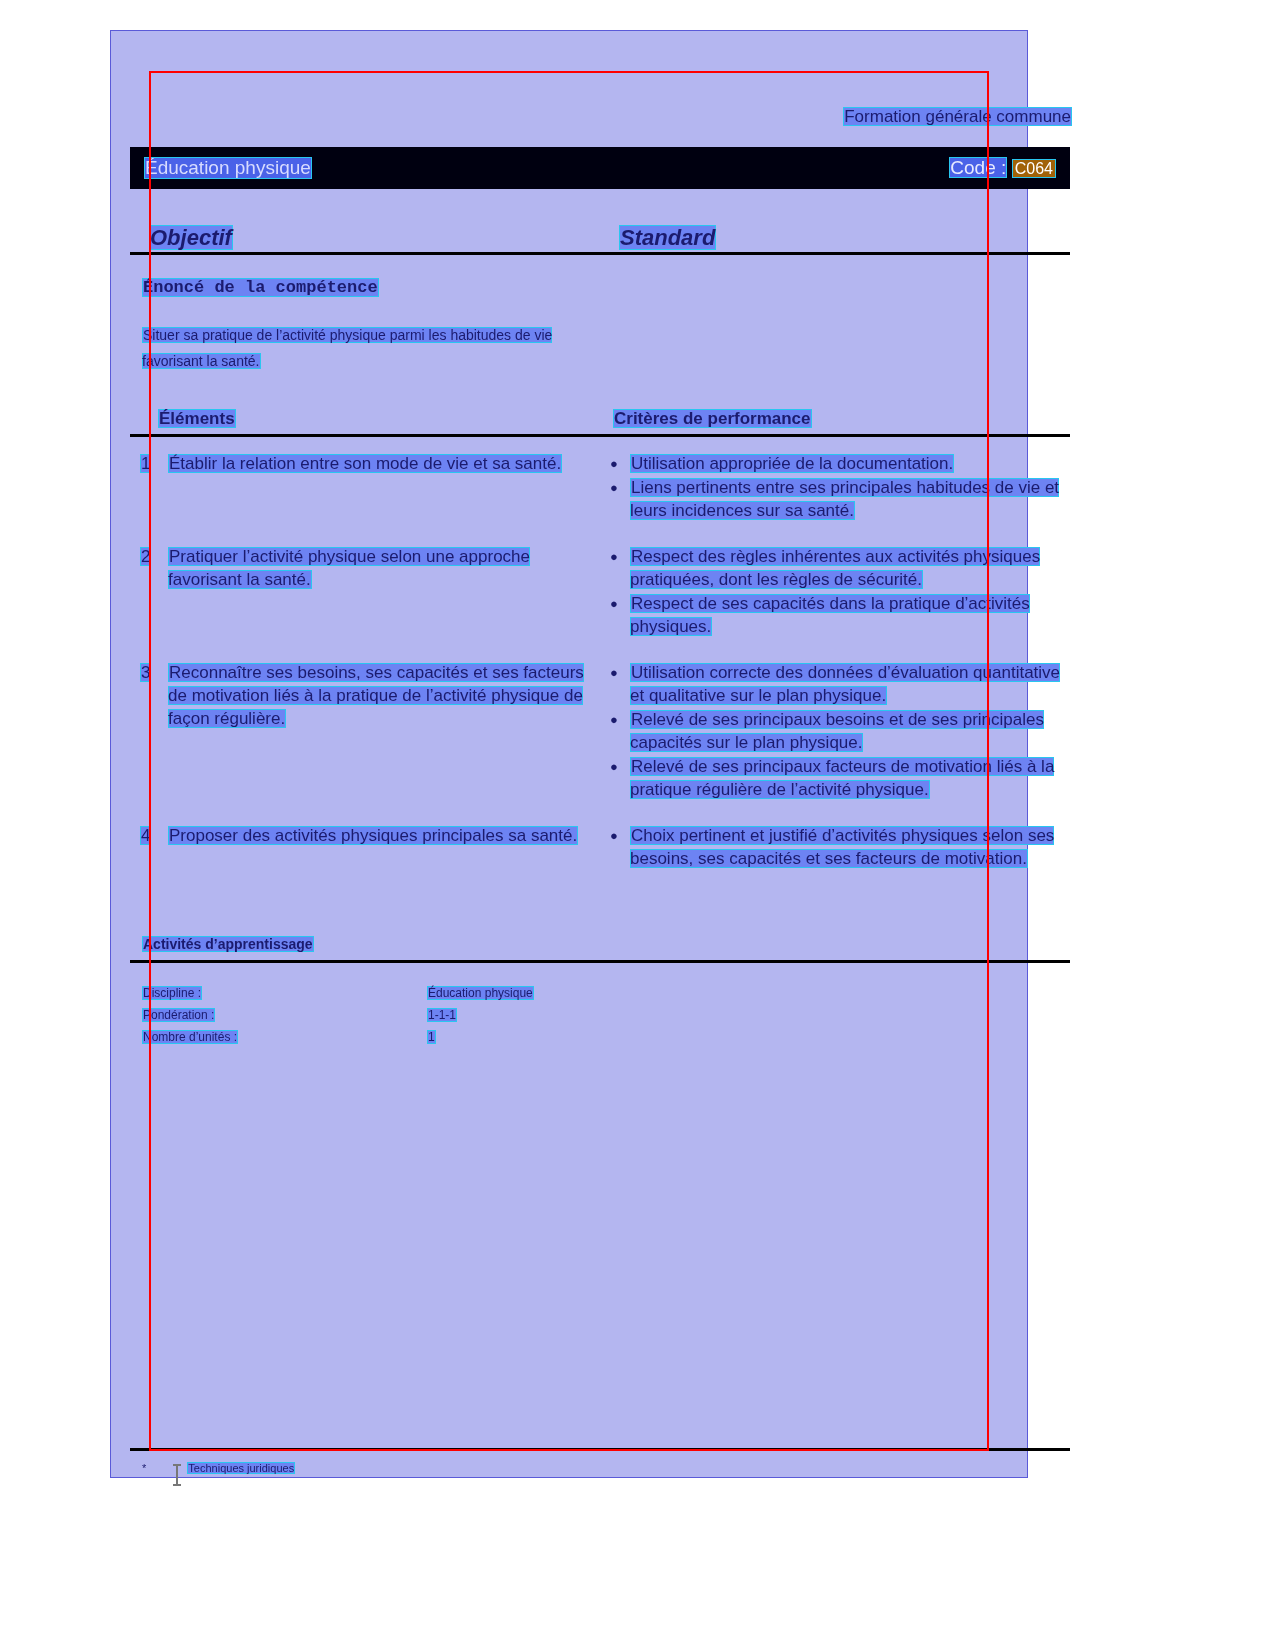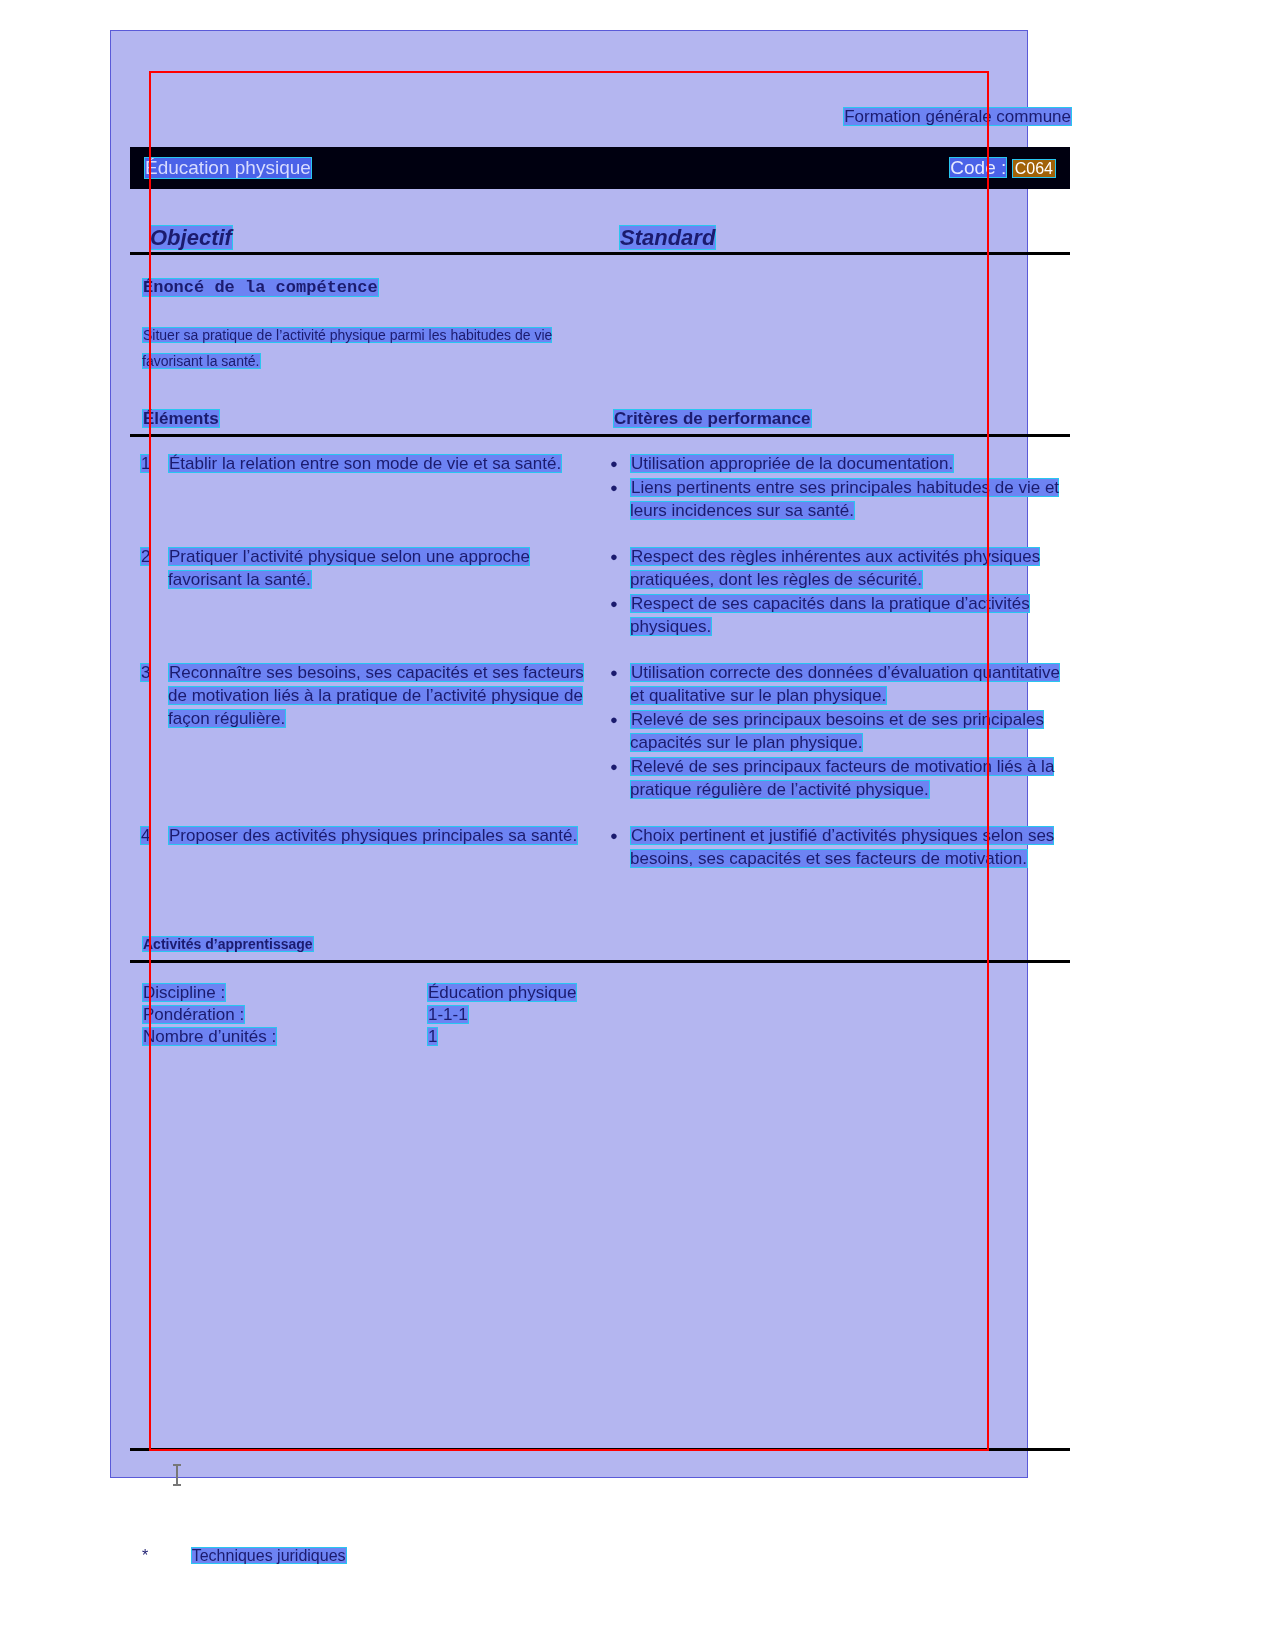--- a/index.html
+++ b/index.html
@@ -184,33 +184,33 @@
     top: 936px;
     font-weight: bold;
     font-size: 14px;
     color: #1b1b6e;
   }
 
   .meta {
     position: absolute;
     left: 142px;
     top: 982px;
-    font-size: 17px;
+    font-size: 12px;
     color: #1b1b6e;
     line-height: 22px;
   }
   .meta-row { display: flex; }
   .meta-label { width: 285px; flex: 0 0 285px; }
   .meta-value { flex: 1 1 auto; }
 
   .footnote {
     position: absolute;
     left: 142px;
-    top: 1547px;
-    font-size: 16px;
+    top: 1462px;
+    font-size: 11px;
     color: #1b1b6e;
   }
   .footnote .hl { background: #6d83f3; }
 
   .caret {
     position: absolute;
     left: 176px;
     top: 1464px;
     width: 2px;
     height: 22px;
@@ -253,21 +253,21 @@
   </div>
   <div class="rule" style="top:252px;"></div>
 
   <div class="sec-head" style="left:142px; top:278px;font-family:Liberation Mono, monospace;">
     <span class="hl">Énoncé de la compétence</span>
   </div>
   <div class="para" style="left:142px; top:322px; width:450px;">
     <span class="hl">Situer sa pratique de l’activité physique parmi les habitudes de vie favorisant la santé.</span>
   </div>
 
-  <div class="sec-head" style="left:142px; top:409px;">
+  <div class="sec-head" style="left:158px; top:409px;">
     <span class="hl">Éléments</span>
   </div>
   <div class="sec-head" style="left:613px; top:409px;">
     <span class="hl">Critères de performance</span>
   </div>
   <div class="rule" style="top:434px;"></div>
 
   <div class="table">
 
     <div class="row">

